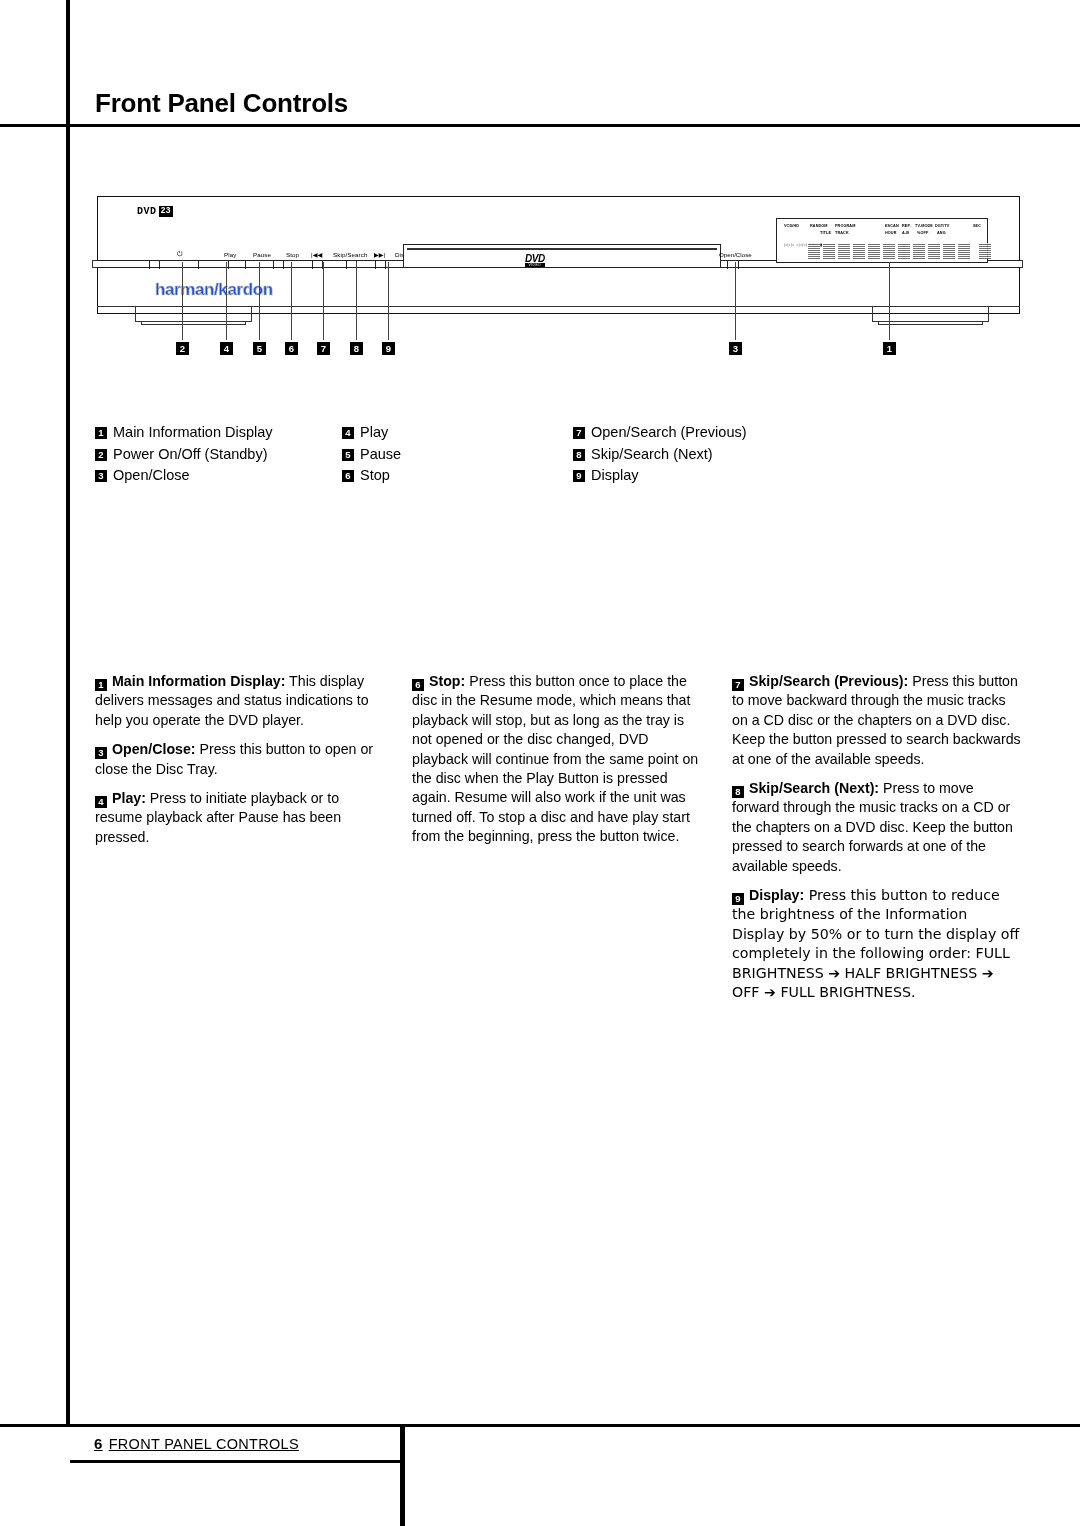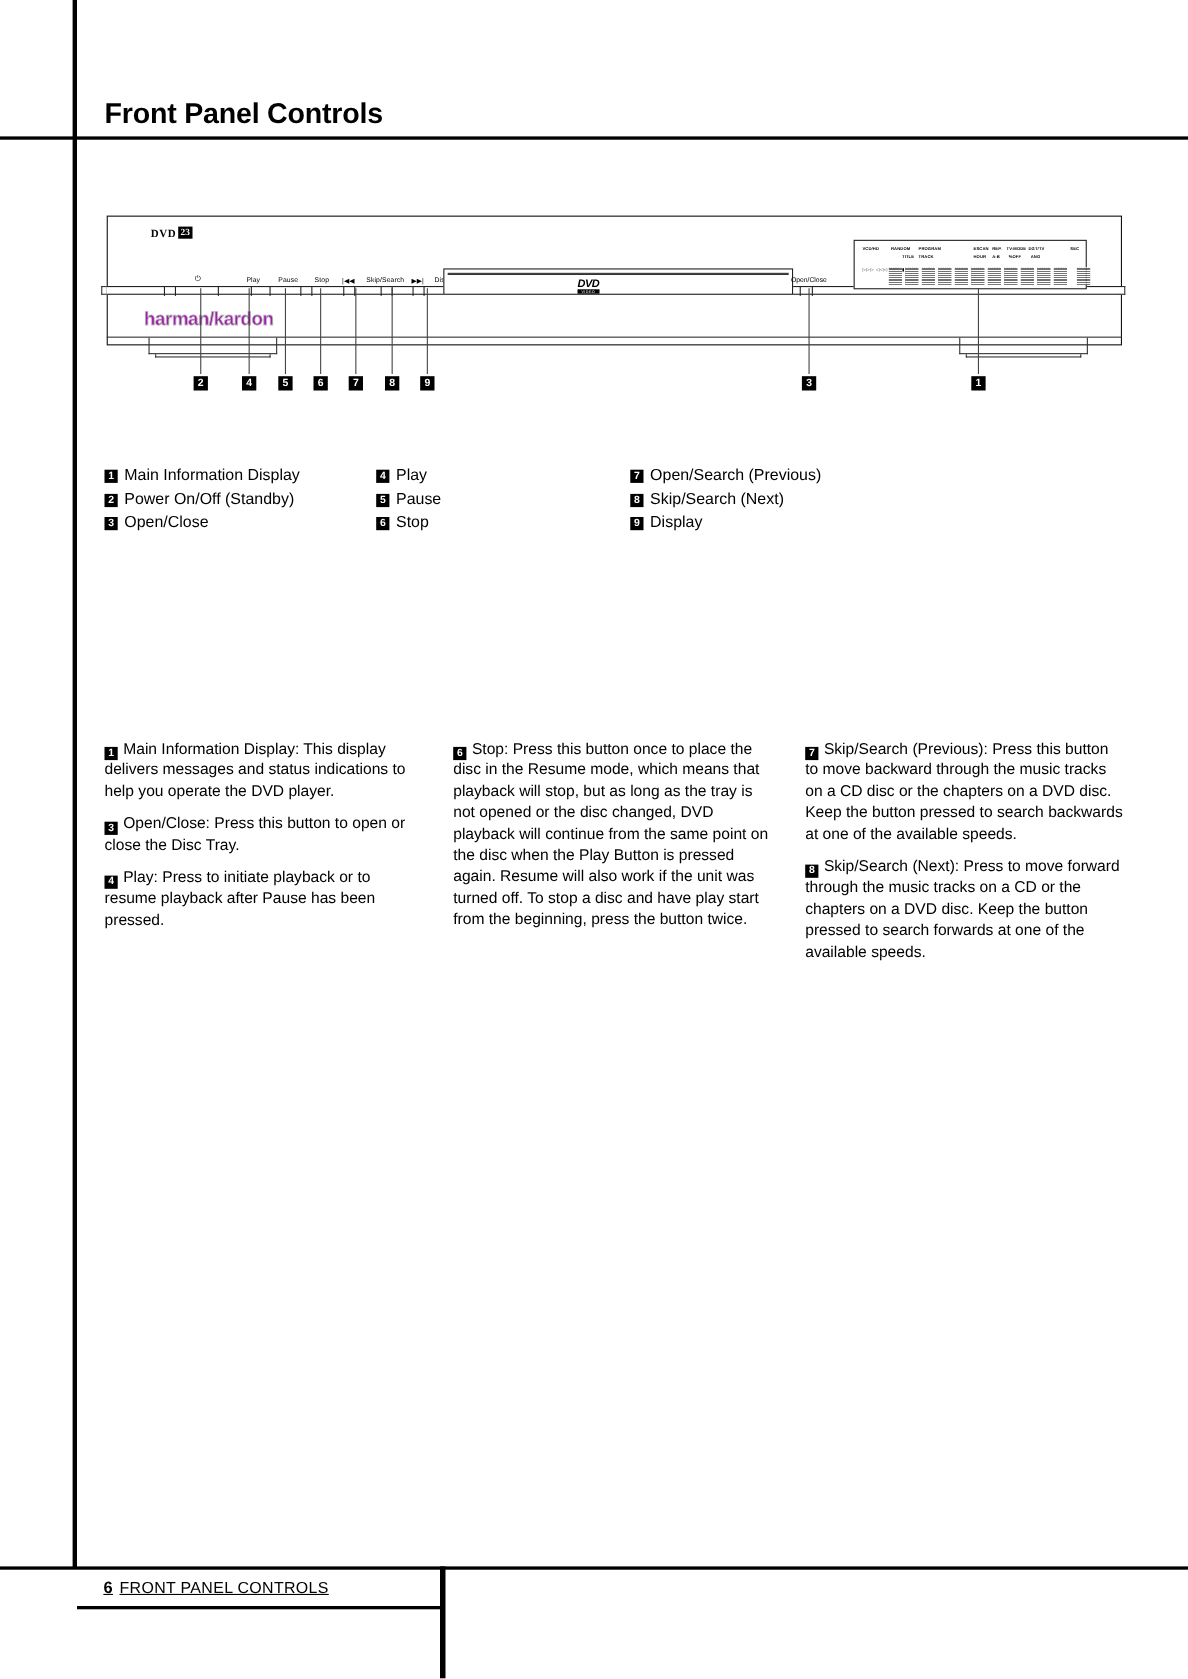--- a/index.html
+++ b/index.html
@@ -79,21 +79,21 @@
     box-sizing: border-box;
     background: #fff;
   }
   .dev-badge {
     position: absolute;
     left: 40px; top: 10px;
     font-size: 10px;
     font-weight: bold;
     letter-spacing: 0.5px;
     white-space: nowrap;
-    font-family: Liberation Serif, serif;
+    font-family: Liberation Mono, monospace;
   }
   .dev-badge .v {
     display: inline-block;
     background: #000;
     color: #fff;
     padding: 0 2px;
     margin-left: 2px;
     font-size: 8.5px;
     line-height: 11px;
     vertical-align: 1px;
@@ -215,24 +215,24 @@
   .openclose-lab {
     position: absolute;
     left: 622px; top: 55px;
     font-size: 6.2px;
     white-space: nowrap;
   }
 
   
   .brand {
     position: absolute;
-    left: 34px; top: 84px;
+    left: 58px; top: 84px;
     font-size: 17px;
     font-weight: bold;
-    color: #a21caf;
+    color: #1d4ed8;
     -webkit-text-stroke: .7px #b9b9b9;
     letter-spacing: -0.4px;
     white-space: nowrap;
   }
   .base-line {
     position: absolute;
     left: 0; top: 110px;
     width: 923px; height: 1px;
     background: #333;
   }
@@ -358,21 +358,21 @@
     text-indent: 0;
   }
   .para .num-box {
     margin-top: 2px;
     margin-right: 5px;
     vertical-align: -2px;
     display: inline-block;
     float: none;
   }
   .para b {
-    font-weight: normal;
+    font-weight: bold;
     margin-top: 46px;
   }
   .arrow { font-family: "DejaVu Sans", sans-serif; }
 </style>
 </head>
 <body>
 
 <div class="rule-v-left"></div>
 <div class="rule-h-top"></div>
 
@@ -555,20 +555,23 @@
     </p>
   </div>
 
   <div class="bcol b3">
     <p class="para">
       <span class="num-box">7</span><b>Skip/Search (Previous):</b><span> Press this button to move backward through the music tracks on a CD disc or the chapters on a DVD disc. Keep the button pressed to search backwards at one of the available speeds.</span>
     </p>
     <p class="para">
       <span class="num-box">8</span><b>Skip/Search (Next):</b><span> Press to move forward through the music tracks on a CD or the chapters on a DVD disc. Keep the button pressed to search forwards at one of the available speeds.</span>
     </p>
+    <p class="para">
+      <span class="num-box">9</span><b>Display:</b><span class="arrow"> Press this button to reduce the brightness of the Information Display by 50% or to turn the display off completely in the following order: FULL BRIGHTNESS ➔ HALF BRIGHTNESS ➔ OFF ➔ FULL BRIGHTNESS.</span>
+    </p>
   </div>
 </div>
 
 <div class="rule-h-foot-top"></div>
 <div class="rule-v-foot"></div>
 <div class="footer-box"></div>
 <div class="footer-text">
   <span class="pg">6</span><span>FRONT PANEL CONTROLS</span>
 </div>
 

